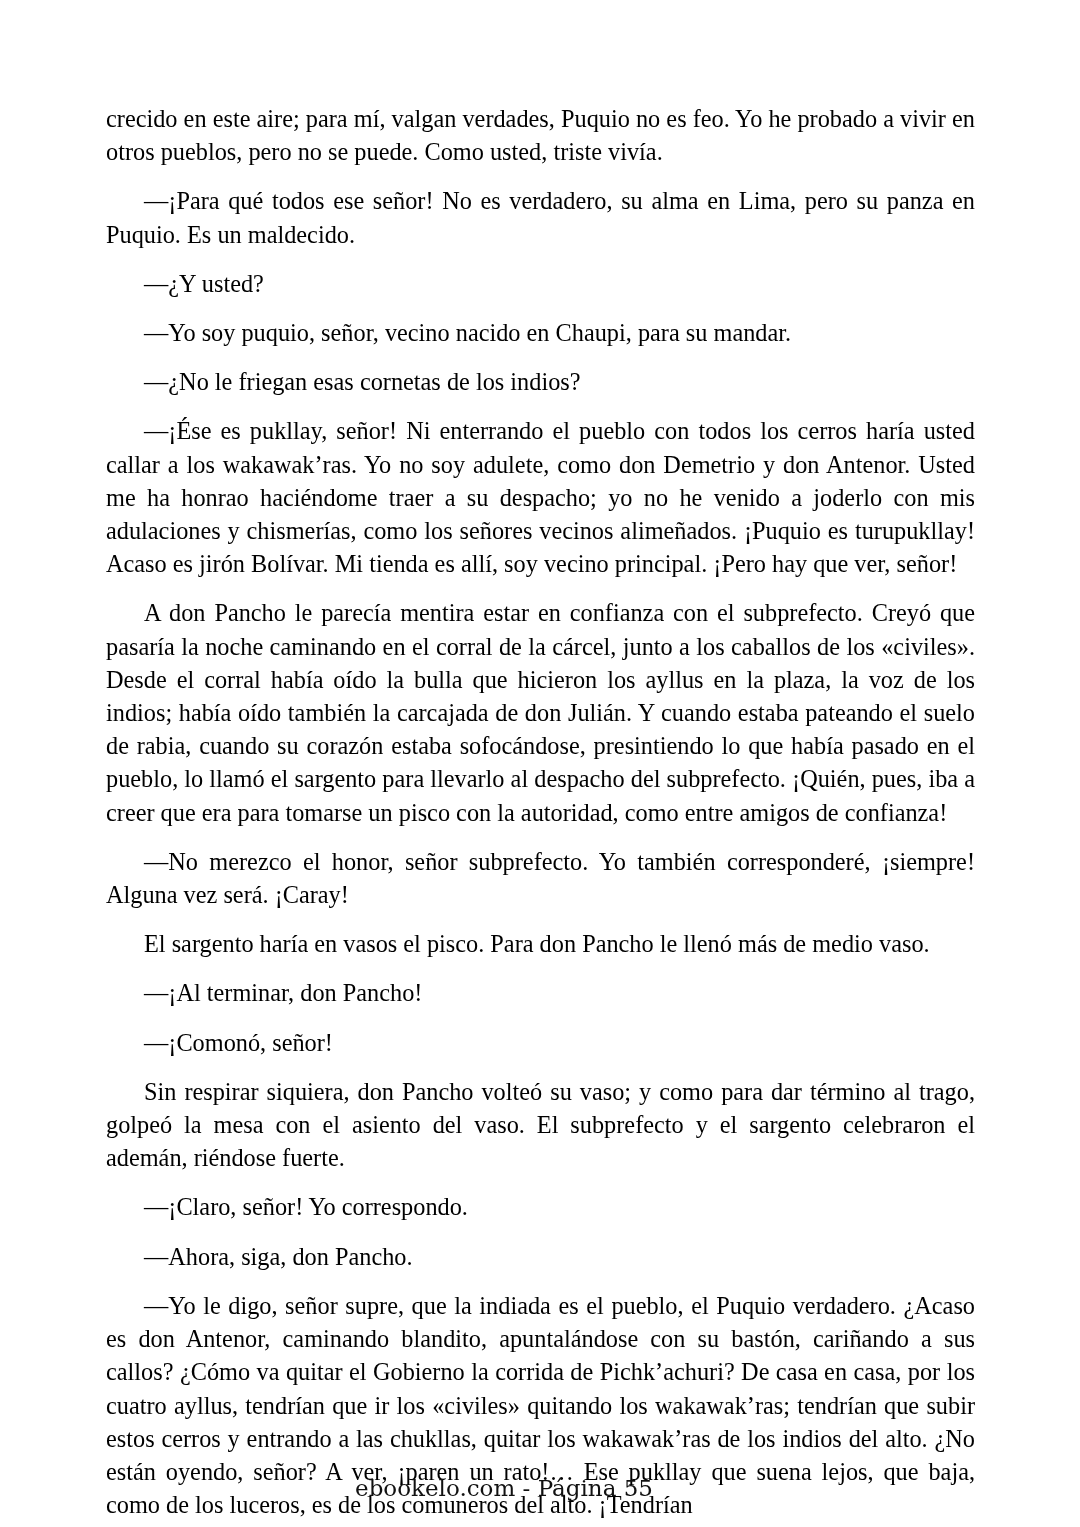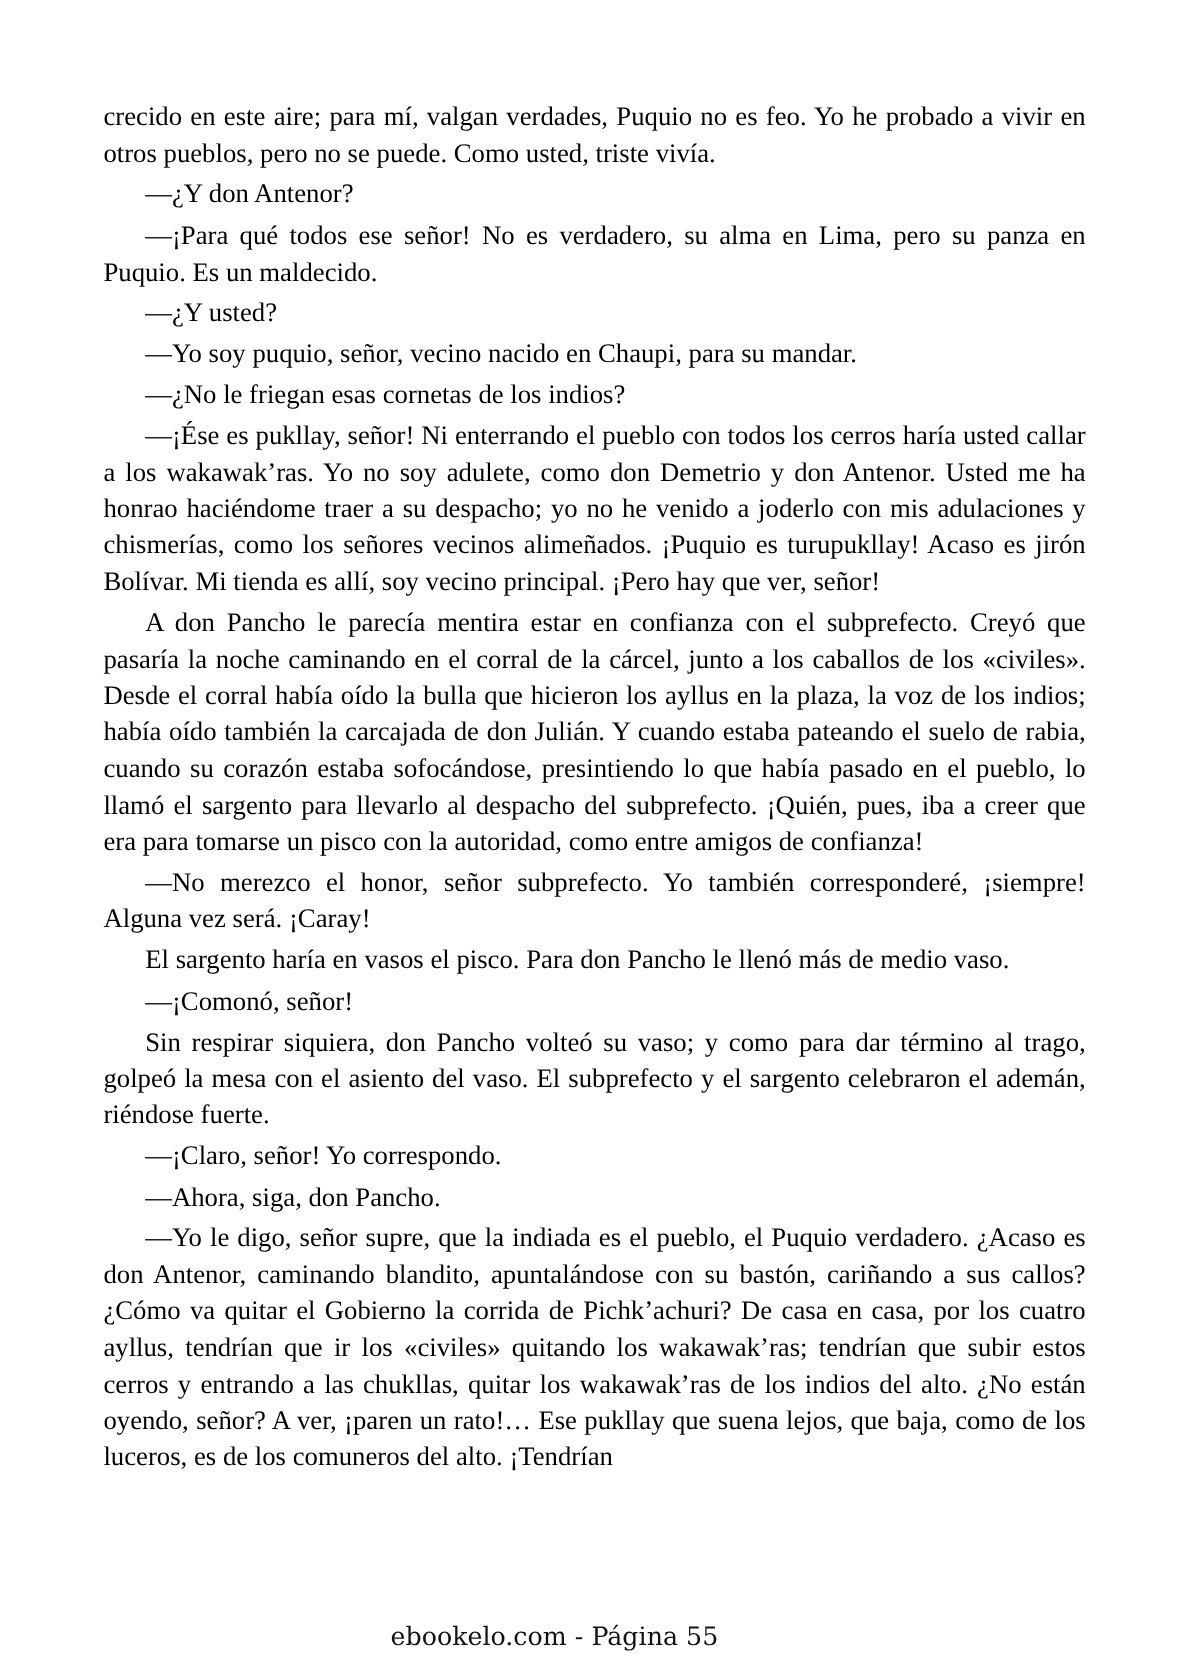--- a/index.html
+++ b/index.html
@@ -23,21 +23,21 @@
     height: 1527px;
     background: #ffffff;
   }
   .text-column {
     position: absolute;
     left: 90px;
     top: 86px;
     width: 901px;
   }
   p.para {
-    margin: 4px;
+    margin: 16px;
     padding: 0;
     font-size: 24.3px;
     line-height: 33.2px;
     text-align: justify;
     text-justify: inter-word;
     text-indent: 38px;
     hyphens: none;
     -webkit-hyphens: none;
     word-spacing: 0px;
   }
@@ -59,29 +59,29 @@
     letter-spacing: 0px;
   }
 </style>
 </head>
 <body>
 
 <div class="page">
 
   <div class="text-column">
     <p class="para noindent">crecido en este aire; para mí, valgan verdades, Puquio no es feo. Yo he probado a vivir en otros pueblos, pero no se puede. Como usted, triste vivía.</p>
-    <p class="para">—¿Y don Antenor?</p>
     <p class="para">—¡Para qué todos ese señor! No es verdadero, su alma en Lima, pero su panza en Puquio. Es un maldecido.</p>
     <p class="para">—¿Y usted?</p>
     <p class="para">—Yo soy puquio, señor, vecino nacido en Chaupi, para su mandar.</p>
     <p class="para">—¿No le friegan esas cornetas de los indios?</p>
     <p class="para">—¡Ése es pukllay, señor! Ni enterrando el pueblo con todos los cerros haría usted callar a los wakawak’ras. Yo no soy adulete, como don Demetrio y don Antenor. Usted me ha honrao haciéndome traer a su despacho; yo no he venido a joderlo con mis adulaciones y chismerías, como los señores vecinos alimeñados. ¡Puquio es turupukllay! Acaso es jirón Bolívar. Mi tienda es allí, soy vecino principal. ¡Pero hay que ver, señor!</p>
     <p class="para">A don Pancho le parecía mentira estar en confianza con el subprefecto. Creyó que pasaría la noche caminando en el corral de la cárcel, junto a los caballos de los «civiles». Desde el corral había oído la bulla que hicieron los ayllus en la plaza, la voz de los indios; había oído también la carcajada de don Julián. Y cuando estaba pateando el suelo de rabia, cuando su corazón estaba sofocándose, presintiendo lo que había pasado en el pueblo, lo llamó el sargento para llevarlo al despacho del subprefecto. ¡Quién, pues, iba a creer que era para tomarse un pisco con la autoridad, como entre amigos de confianza!</p>
     <p class="para">—No merezco el honor, señor subprefecto. Yo también corresponderé, ¡siempre! Alguna vez será. ¡Caray!</p>
     <p class="para">El sargento haría en vasos el pisco. Para don Pancho le llenó más de medio vaso.</p>
+    <p class="para">—¡Al terminar, don Pancho!</p>
     <p class="para">—¡Comonó, señor!</p>
     <p class="para">Sin respirar siquiera, don Pancho volteó su vaso; y como para dar término al trago, golpeó la mesa con el asiento del vaso. El subprefecto y el sargento celebraron el ademán, riéndose fuerte.</p>
     <p class="para">—¡Claro, señor! Yo correspondo.</p>
     <p class="para">—Ahora, siga, don Pancho.</p>
     <p class="para">—Yo le digo, señor supre, que la indiada es el pueblo, el Puquio verdadero. ¿Acaso es don Antenor, caminando blandito, apuntalándose con su bastón, cariñando a sus callos? ¿Cómo va quitar el Gobierno la corrida de Pichk’achuri? De casa en casa, por los cuatro ayllus, tendrían que ir los «civiles» quitando los wakawak’ras; tendrían que subir estos cerros y entrando a las chukllas, quitar los wakawak’ras de los indios del alto. ¿No están oyendo, señor? A ver, ¡paren un rato!… Ese pukllay que suena lejos, que baja, como de los luceros, es de los comuneros del alto. ¡Tendrían</p>
   </div>
 
   <div class="footer">
     <span class="footer-text">ebookelo.com - Página 55</span>
   </div>

